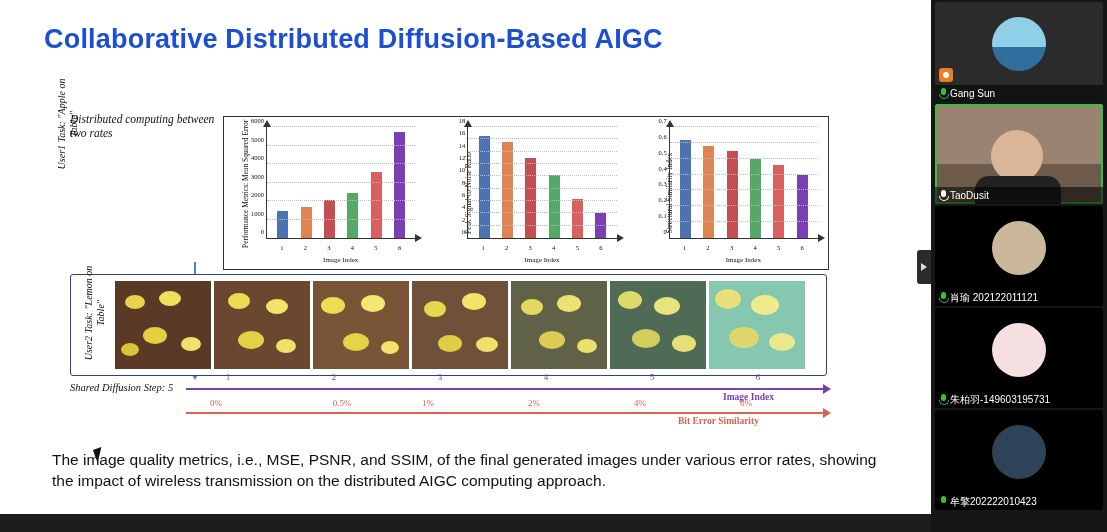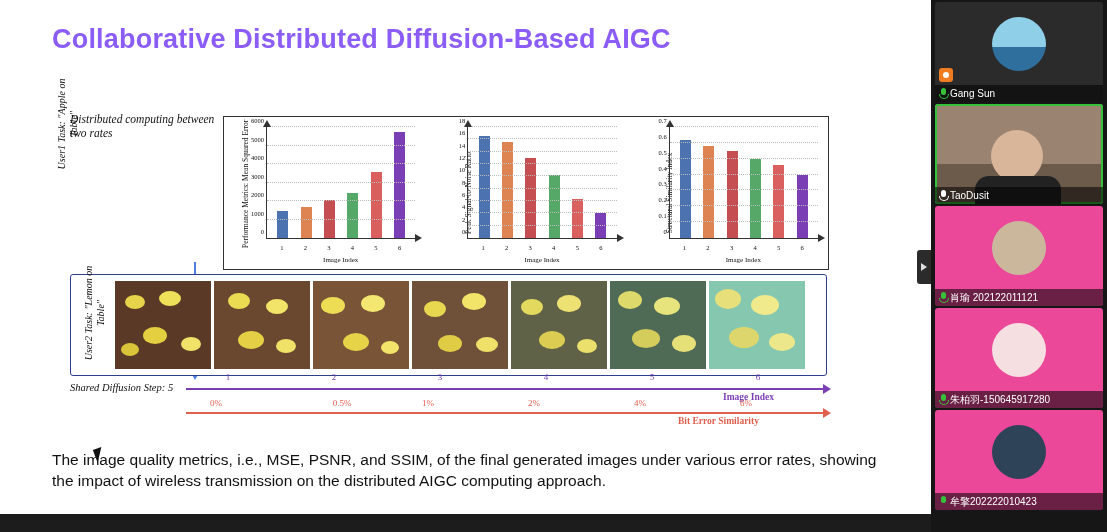--- a/index.html
+++ b/index.html
@@ -8,22 +8,22 @@
     background:#111;
     font-family:"Liberation Sans", sans-serif;
   }
   #app{position:relative;width:1107px;height:532px;background:#1c1c1c;}
 
   
   #slide{
     position:absolute;left:0;top:0;width:931px;height:514px;background:#ffffff;
   }
   #slide-title{
-    position:absolute;left:52px;top:24px;
-    font-size:27px;font-weight:bold;color:#8b5cf6;
+    position:absolute;left:44px;top:24px;
+    font-size:27px;font-weight:bold;color:#1d4ed8;
     letter-spacing:.2px;white-space:nowrap;
   }
 
   
   #figure{position:absolute;left:68px;top:104px;width:790px;height:330px;}
 
   
   .dist-note{
     position:absolute;left:2px;top:8px;width:150px;
     font-family:"Liberation Serif", serif;font-style:italic;font-size:11.5px;
@@ -127,21 +127,21 @@
   .smiley:before{content:"";position:absolute;left:3px;top:4px;width:2px;height:2px;border-radius:50%;background:#333;box-shadow:5px 0 0 #333;}
   .smiley:after{content:"";position:absolute;left:3px;top:8px;width:8px;height:3px;border-bottom:1.5px solid #333;border-radius:0 0 6px 6px;}
   #cursor{
     position:absolute;left:95px;bottom:52px;width:0;height:0;
     border-left:9px solid #111;border-bottom:14px solid transparent;
     transform:rotate(-20deg);
   }
 
   
   #panel{position:absolute;right:0;top:0;width:176px;height:532px;background:#161616;}
-  .tile{position:relative;width:168px;height:100px;margin:2px 4px;border-radius:3px;overflow:hidden;background:#ec4899;}
+  .tile{position:relative;width:168px;height:100px;margin:2px 4px;border-radius:3px;overflow:hidden;background:#000000;}
   .tile.small{height:30px;}
   .tile.active{outline:2px solid #35c23a;outline-offset:-2px;}
   .namebar{
     position:absolute;left:0;bottom:0;right:0;height:17px;
     display:flex;align-items:center;gap:3px;padding-left:4px;
     background:rgba(0,0,0,.55);color:#fff;font-size:10px;white-space:nowrap;overflow:hidden;
   }
   .mic{width:8px;height:11px;position:relative;flex:none;}
   .mic .cap{position:absolute;left:1.5px;top:0;width:5px;height:6.5px;border-radius:3px;background:#fff;}
   .mic .arc{position:absolute;left:0;top:6px;width:8px;height:4px;border:1.2px solid #fff;border-top:none;border-radius:0 0 6px 6px;}
@@ -419,21 +419,21 @@
       </div>
     </div>
 
     <div class="tile">
       <div class="avatar" style="background:#f6dfe0;"></div>
       <div class="namebar">
         <span class="mic green">
             <span class="cap"></span>
             <span class="arc"></span>
           </span>
-        <span>朱柏羽-150645917280</span>
+        <span>朱柏羽-149603195731</span>
       </div>
     </div>
 
     <div class="tile">
       <div class="avatar" style="background:#2f4358;"></div>
       <div class="namebar">
         <span class="mic green">
             <span class="cap"></span>
           </span>
         <span>牟擎202222010423</span>

